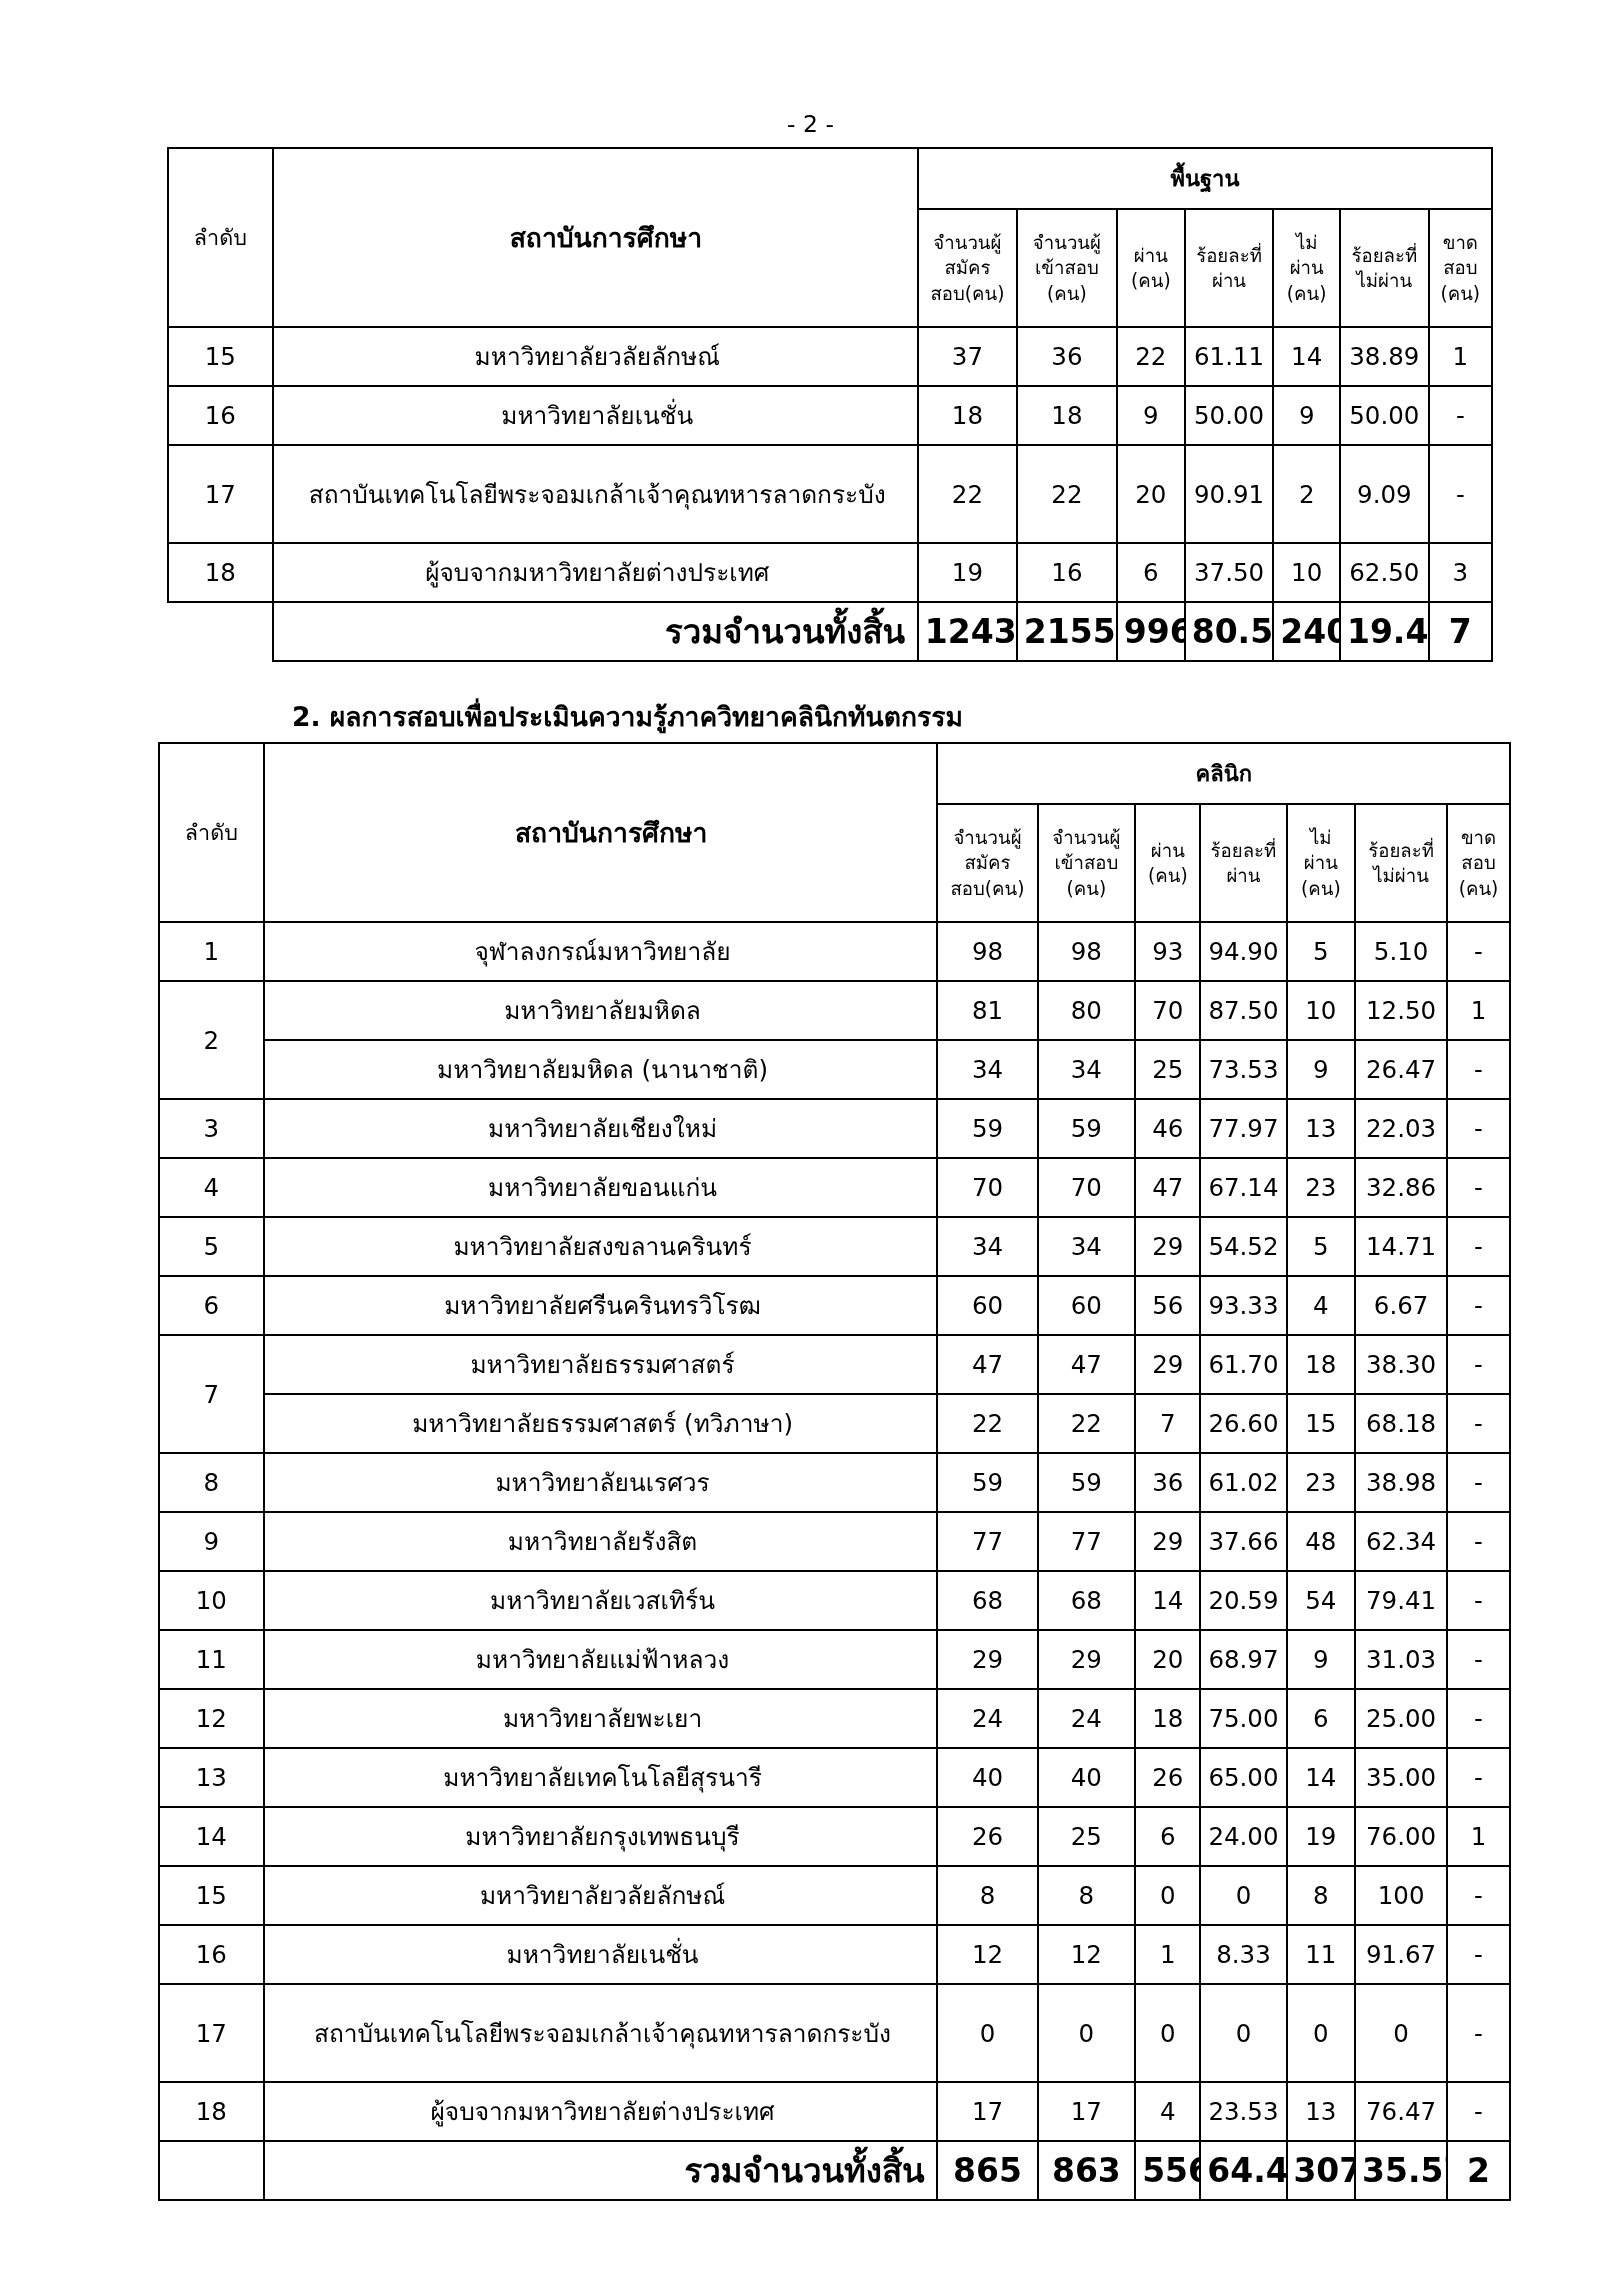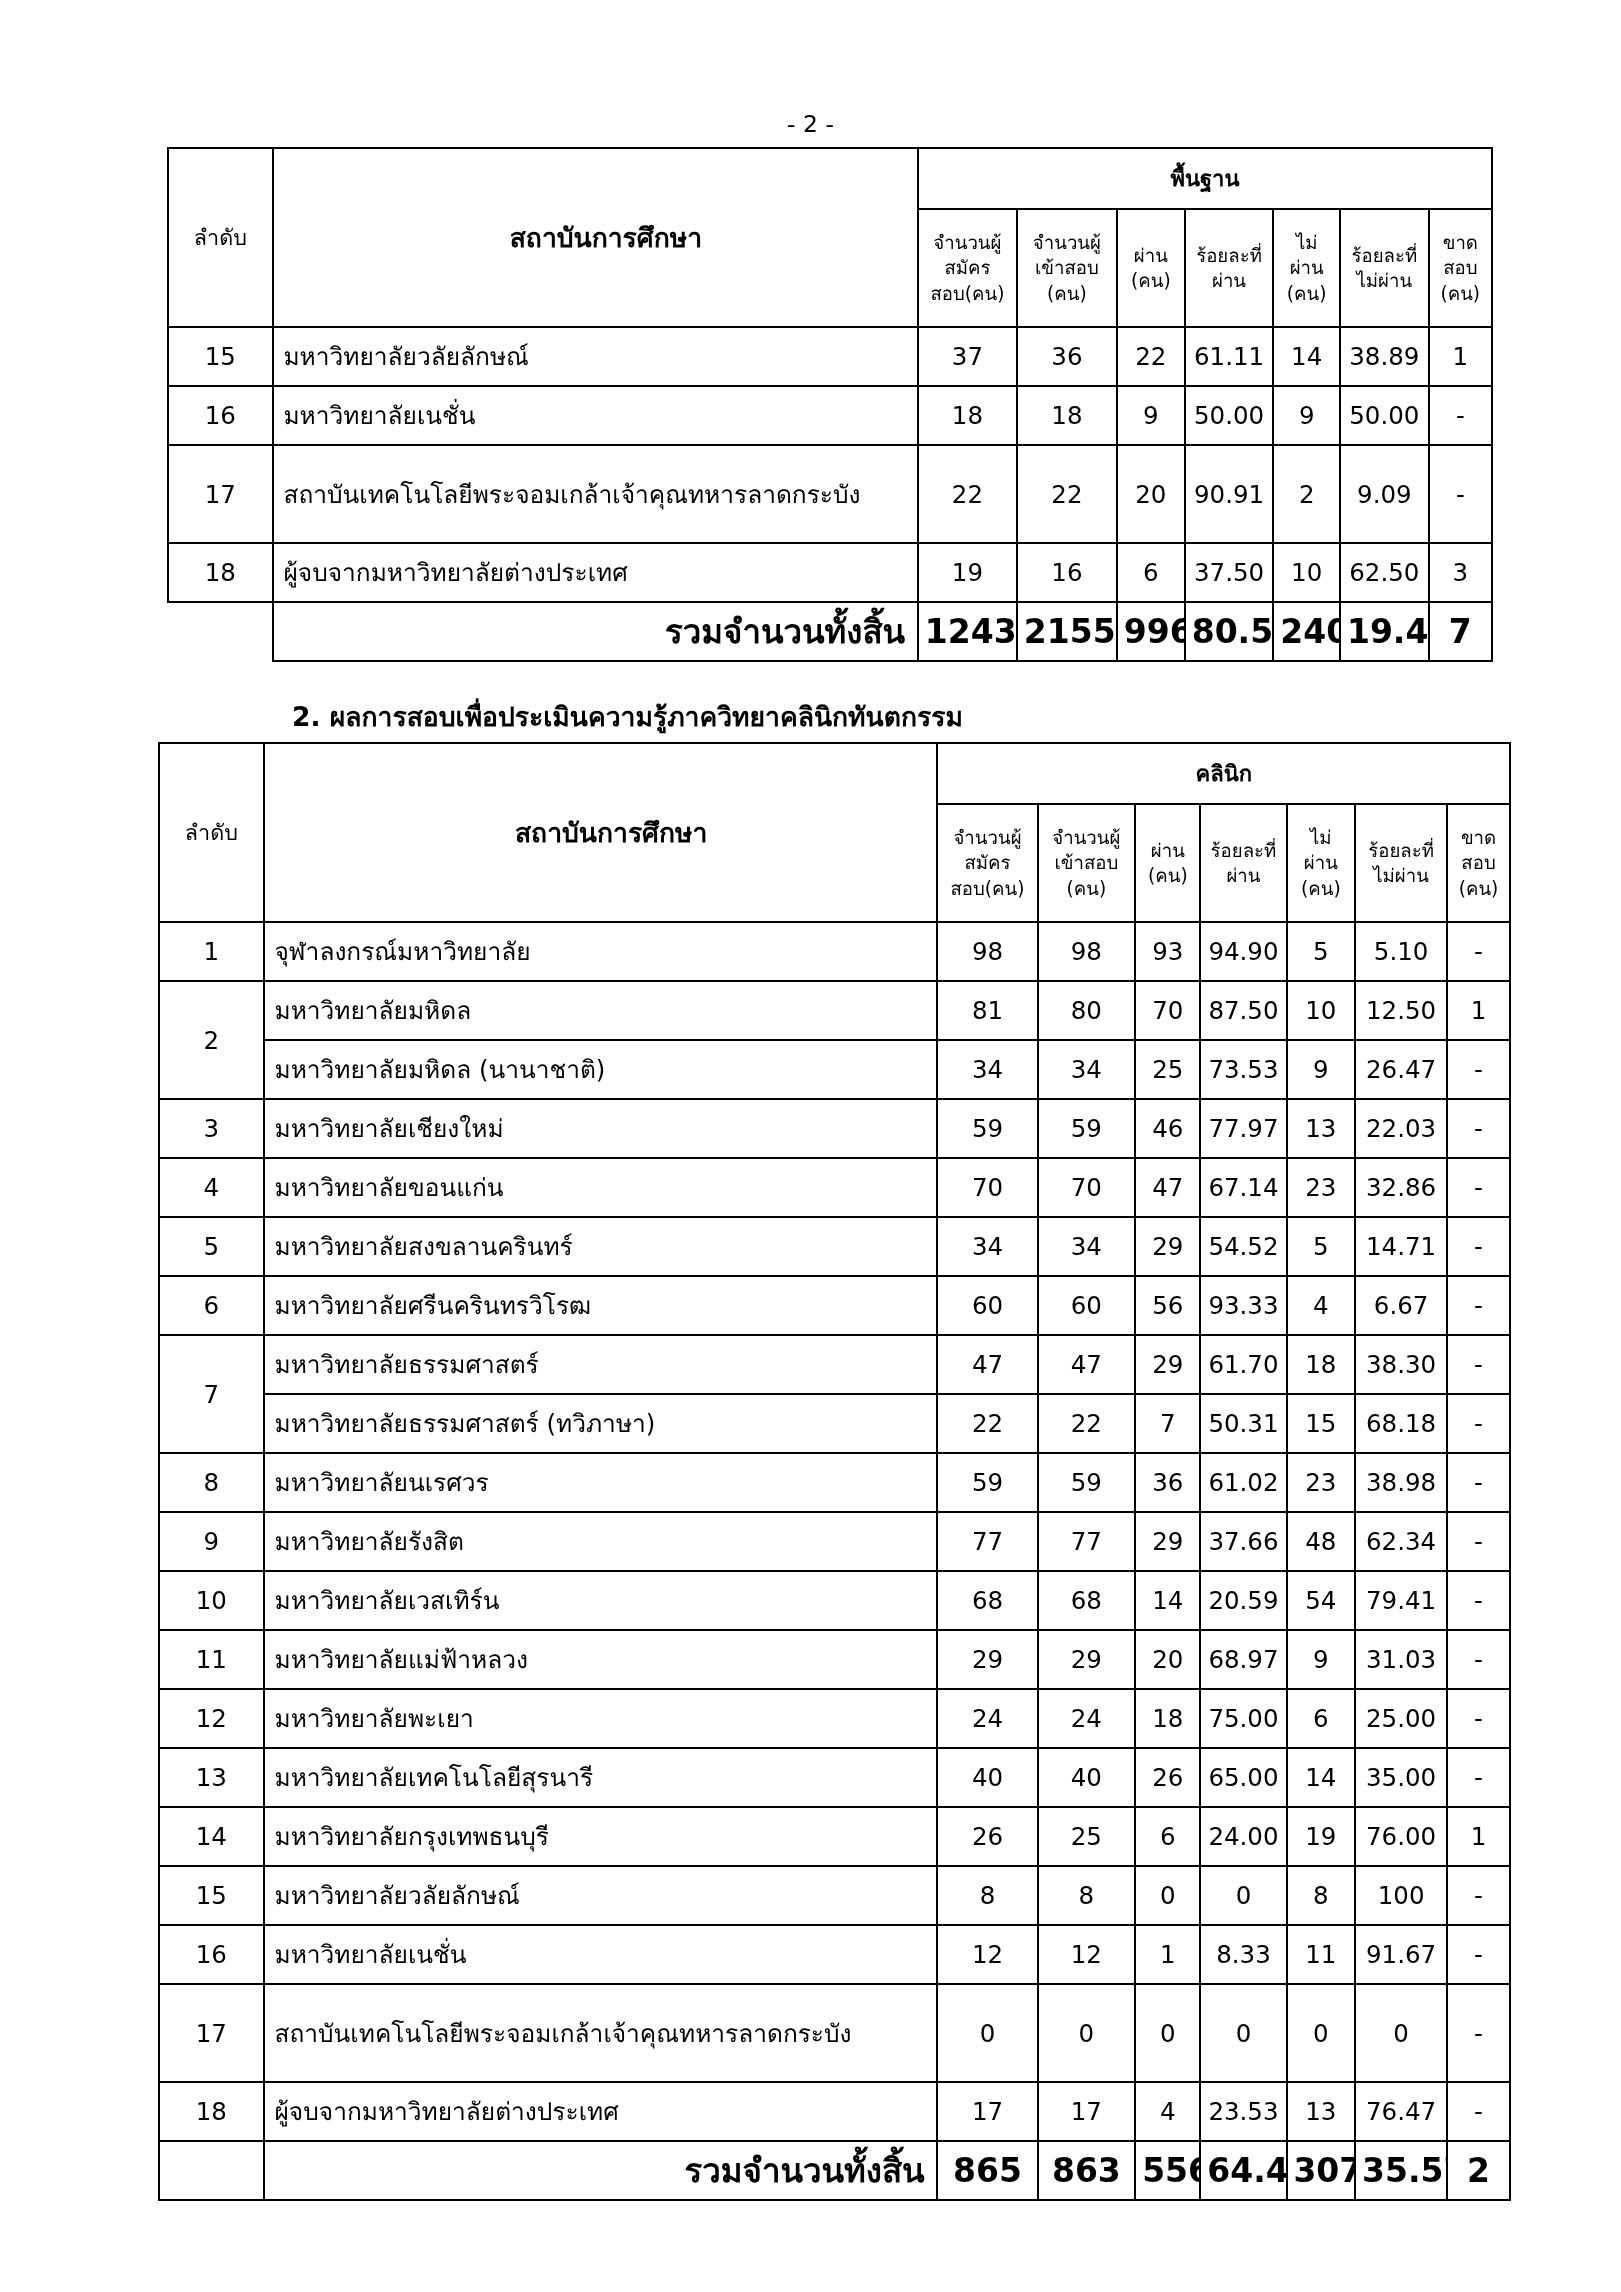--- a/index.html
+++ b/index.html
@@ -4,21 +4,21 @@
 <style>
   html, body { margin: 0; padding: 0; background: #ffffff; }
   body { width: 1621px; height: 2293px; position: relative; font-family: "DejaVu Sans", "Liberation Sans", sans-serif; color: #000; }
   .page-num { position: absolute; top: 110px; left: 0; width: 1621px; text-align: center; font-size: 23.5px; }
   table { position: absolute; border-collapse: collapse; table-layout: fixed; font-size: 24.5px; }
   td, th { border: 2px solid #000; padding: 0 5.9px; text-align: center; vertical-align: middle; font-weight: normal; overflow: hidden; }
   th { font-size: 18.6px; line-height: 25.5px; }
   th.big { font-size: 22px; font-weight: bold; }
   th.main { font-size: 26.5px; font-weight: bold; padding-left: 27px; }
   th.ord { font-size: 21.6px; }
-  td.name { text-align: left; padding-left: 9.8px; line-height: 39px; }
+  td.name { text-align: center; padding-left: 9.8px; line-height: 39px; }
   tr.total td { font-weight: bold; font-size: 33px; }
   td.total-label { text-align: right; padding-right: 11.8px; }
   .section-title { position: absolute; top: 696px; left: 292px; font-size: 26.5px; font-weight: bold; }
   #t1 { top: 147px; left: 167px; width: 1326px; }
   #t2 { top: 742px; left: 158px; width: 1353px; }
   tr.hdr1 { height: 61px; }
   tr.hdr2 { height: 118px; }
   tr.row { height: 59px; }
   tr.row2 { height: 98px; }
 </style>
@@ -230,21 +230,21 @@
         <td>61.70</td>
         <td>18</td>
         <td>38.30</td>
         <td>-</td>
       </tr>
       <tr class="row">
         <td class="name">มหาวิทยาลัยธรรมศาสตร์ (ทวิภาษา)</td>
         <td>22</td>
         <td>22</td>
         <td>7</td>
-        <td>50.31</td>
+        <td>26.60</td>
         <td>15</td>
         <td>68.18</td>
         <td>-</td>
       </tr>
       <tr class="row">
         <td>8</td>
         <td class="name">มหาวิทยาลัยนเรศวร</td>
         <td>59</td>
         <td>59</td>
         <td>36</td>

